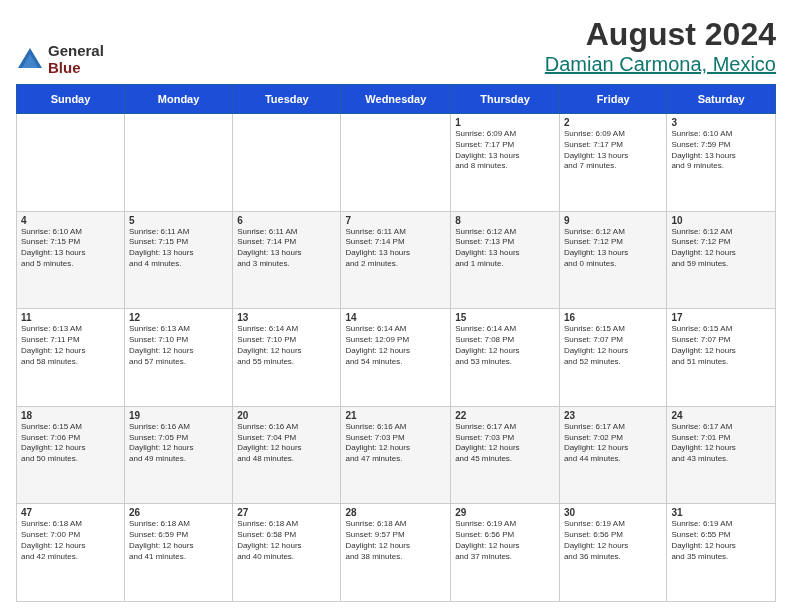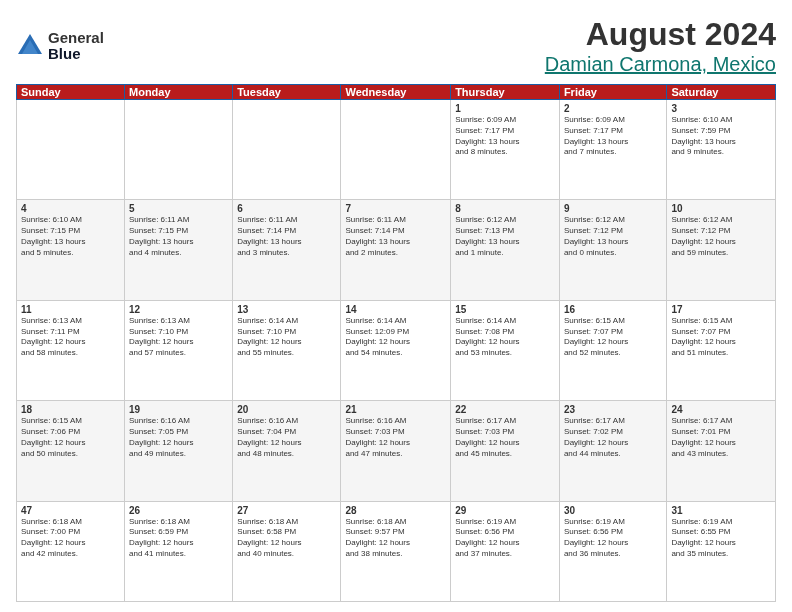--- a/index.html
+++ b/index.html
@@ -13,41 +13,41 @@
     .page {
       width: 792px;
       height: 612px;
       padding: 16px 16px 10px 16px;
       display: flex;
       flex-direction: column;
     }
     .header {
       display: flex;
       justify-content: space-between;
-      align-items: center;
+      align-items: flex-end;
       margin-bottom: 8px;
     }
     .logo {
       display: flex;
       align-items: center;
     }
     .logo-text {
       display: flex;
       flex-direction: column;
       line-height: 1.1;
     }
     .logo-general {
       font-size: 15px;
       font-weight: bold;
       color: #333;
     }
     .logo-blue {
       font-size: 15px;
       font-weight: bold;
-      color: #0f172a;
+      color: #7f1d1d;
     }
     .logo-icon {
       width: 28px;
       height: 28px;
       margin-right: 4px;
     }
     .title-block {
       text-align: right;
       margin-left: 28px;
     }
@@ -65,27 +65,27 @@
       flex: 1;
       display: flex;
       flex-direction: column;
     }
     table {
       width: 100%;
       border-collapse: collapse;
       flex: 1;
     }
     thead tr th {
-      background: #b91c1c;
+      background: #1d4ed8;
       color: #fff;
       font-size: 11px;
       font-weight: bold;
-      padding: 1px 4px;
+      padding: 8px 4px;
       border: 1px solid #1a5da5;
-      text-align: left;
+      text-align: center;
     }
     tbody tr td {
       border: 1px solid #ccc;
       vertical-align: top;
       padding: 3px 4px;
       font-size: 8.5px;
       color: #333;
       background: #fff;
       width: 113px;
     }

